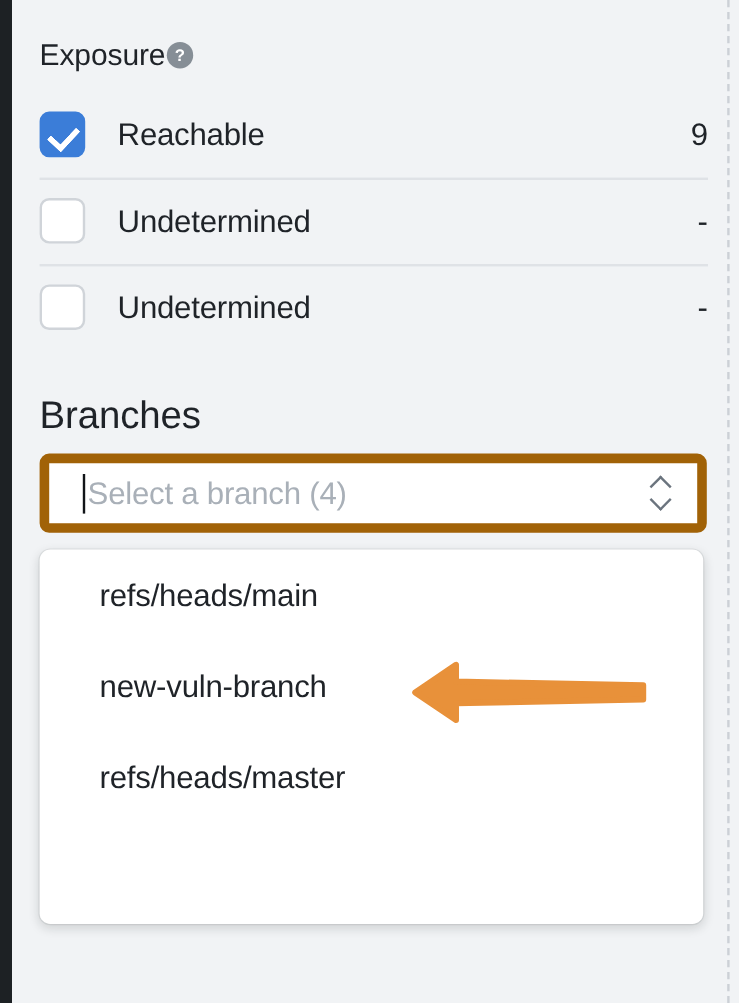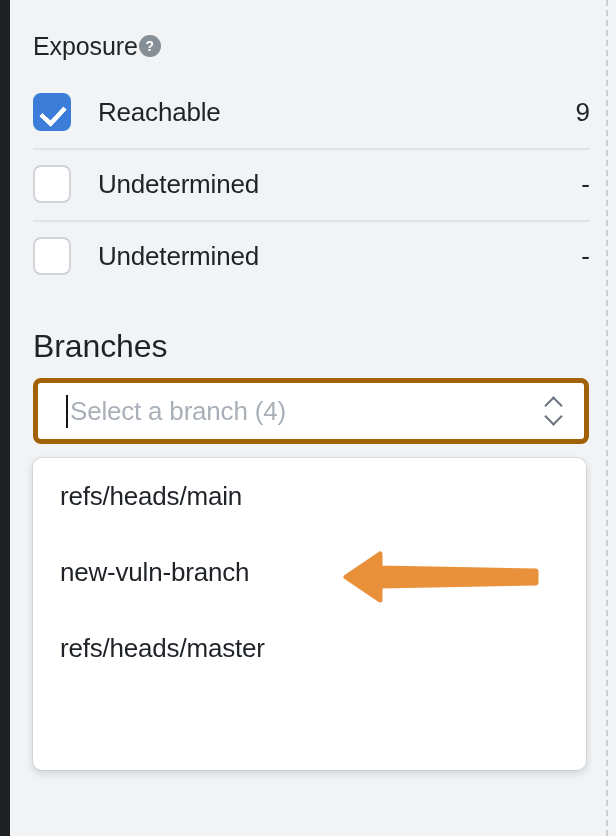--- a/index.html
+++ b/index.html
@@ -135,21 +135,21 @@
   .branches-title {
     font-size: 32px;
     color: #1f2328;
     letter-spacing: -0.1px;
   }
   .select-box {
     margin-top: 13px;
     height: 66px;
     box-sizing: border-box;
     background: #ffffff;
-    border: 5px solid #a16207;
+    border: 8px solid #a16207;
     border-radius: 8px;
     display: flex;
     align-items: center;
     padding: 0 20px 0 28px;
     position: relative;
   }
   .caret {
     width: 2px;
     height: 33px;
     background: #111418;
@@ -189,21 +189,21 @@
     background: #ffffff;
     border-radius: 9px;
     box-shadow: 0 3px 9px rgba(16,22,26,0.16), 0 0 0 1px rgba(16,22,26,0.07);
     overflow: hidden;
     z-index: 6;
   }
   .menu-item {
     height: 76px;
     display: flex;
     align-items: center;
-    padding-left: 27px;
+    padding-left: 50px;
     font-size: 26px;
     color: #1f2328;
     letter-spacing: -0.2px;
   }
 
   
   .low-row {
     position: absolute;
     left: 33px;
     top: 742px;

